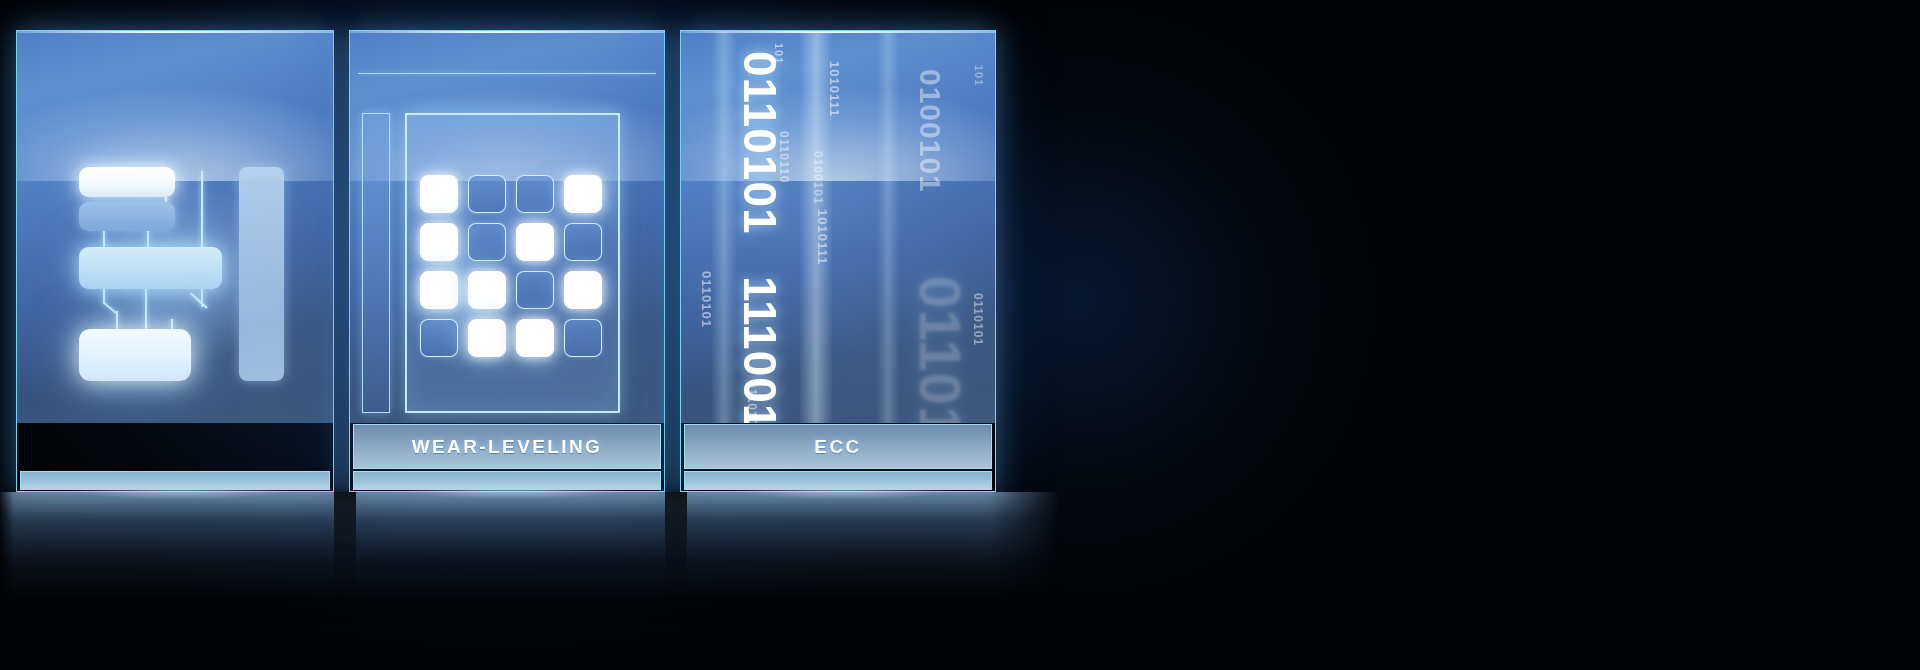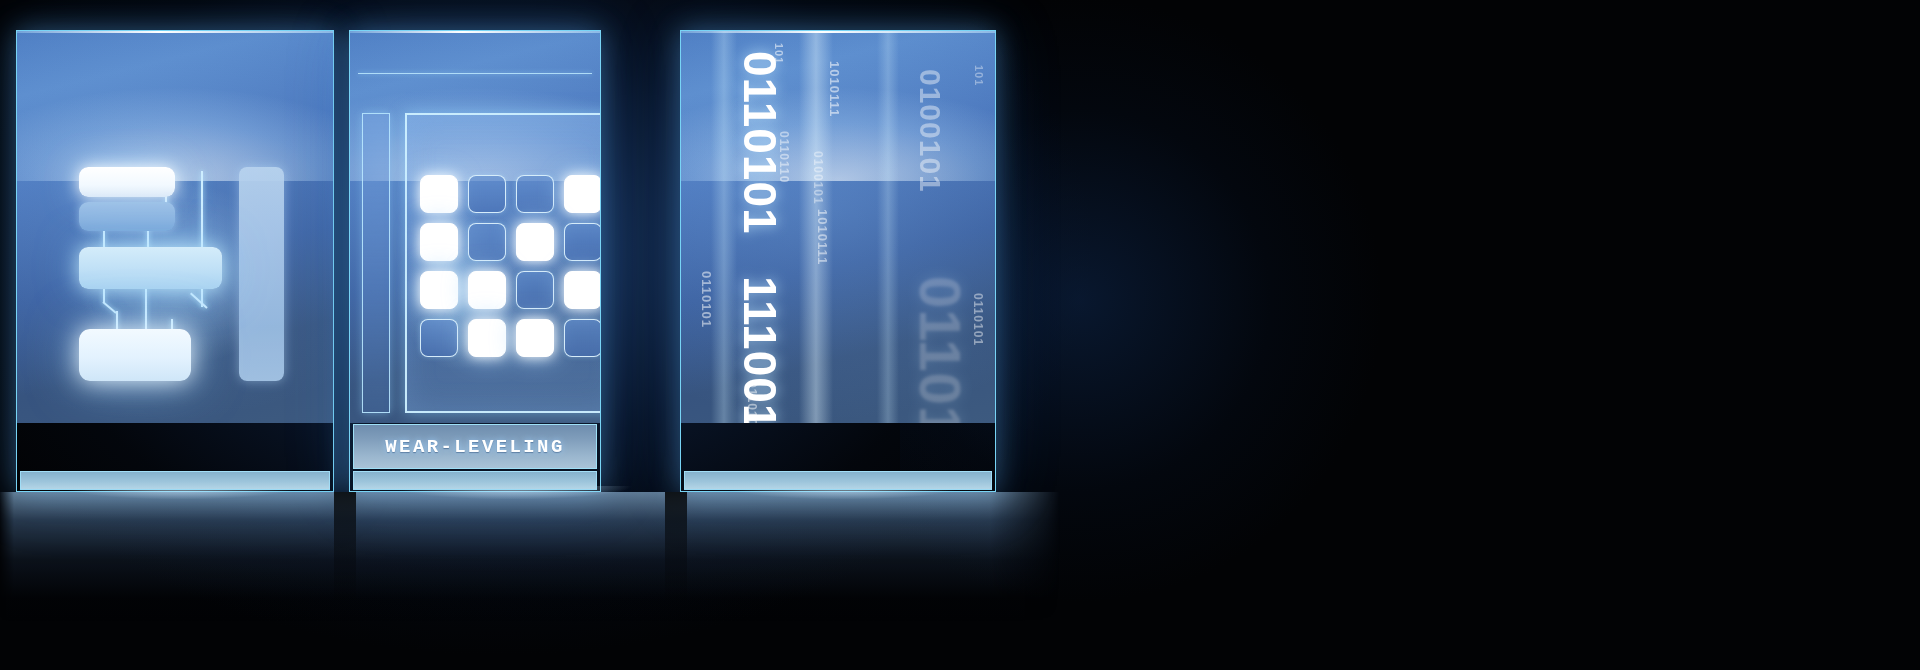--- a/index.html
+++ b/index.html
@@ -95,21 +95,21 @@
       box-shadow:0 0 24px rgba(235,248,255,.95),0 0 50px rgba(150,210,255,.6);}
   .vbar{position:absolute;left:160px;top:0;width:45px;height:214px;border-radius:8px;
       background:linear-gradient(to bottom,#b9d4ef,#a9c8ea 40%,#9cbfe4 75%,#a8c8e8);
       box-shadow:0 0 12px rgba(190,225,255,.5);opacity:.92;}
   .trace{position:absolute;background:#cfeeff;
       box-shadow:0 0 5px rgba(190,235,255,.95),0 0 12px rgba(140,210,255,.6);}
   .dot{position:absolute;width:4px;height:4px;border-radius:50%;background:#ffffff;
       box-shadow:0 0 8px #cfefff,0 0 16px rgba(150,215,255,.9);}
 
   
-  #panel2{left:349px;width:252px;font-family:Liberation Mono, monospace;}
+  #panel2{left:349px;width:316px;}
   .hline{position:absolute;left:8px;right:8px;top:42px;height:1px;
       background:rgba(190,235,255,.85);box-shadow:0 0 5px rgba(160,225,255,.8);z-index:5;}
   .leftbar{position:absolute;left:12px;top:82px;width:28px;height:300px;
       border:1px solid rgba(185,232,255,.9);box-sizing:border-box;
       background:linear-gradient(to bottom,rgba(120,165,225,.45),rgba(80,125,190,.25));
       box-shadow:0 0 8px rgba(150,215,255,.45);z-index:4;}
   .gridframe{position:absolute;left:55px;top:82px;width:215px;height:300px;
       border:2px solid rgba(205,240,255,.95);box-sizing:border-box;
       background:linear-gradient(to bottom,rgba(135,178,232,.40),rgba(95,140,205,.20) 55%,rgba(120,165,225,.30));
       box-shadow:0 0 14px rgba(150,215,255,.5), inset 0 0 30px rgba(150,200,250,.18);z-index:4;}
@@ -245,15 +245,18 @@
           <div class="bin" style="left: 18px; top: 240px; font-size: 13px; opacity: 0.52;">0110101</div>
           <div class="bin" style="left: 96px; top: 100px; font-size: 12px; opacity: 0.48;">0110110</div>
           <div class="bin" style="left: 130px; top: 120px; font-size: 12px; opacity: 0.42;">0100101</div>
           <div class="bin" style="left: 64px; top: 350px; font-size: 12px; opacity: 0.5;">0110101</div>
           <div class="bin" style="left: 290px; top: 262px; font-size: 12px; opacity: 0.45;">0110101</div>
           <div class="bin" style="left: 92px; top: 12px; font-size: 11px; opacity: 0.55;">101</div>
           <div class="bin" style="left: 292px; top: 34px; font-size: 11px; opacity: 0.38;">101</div>
         </div>
     </div>
 
+    <div class="labelbar">
+      <span>ECC</span>
+    </div>
     <div class="footstrip"></div>
   </div>
 </div>
 
 </body></html>

